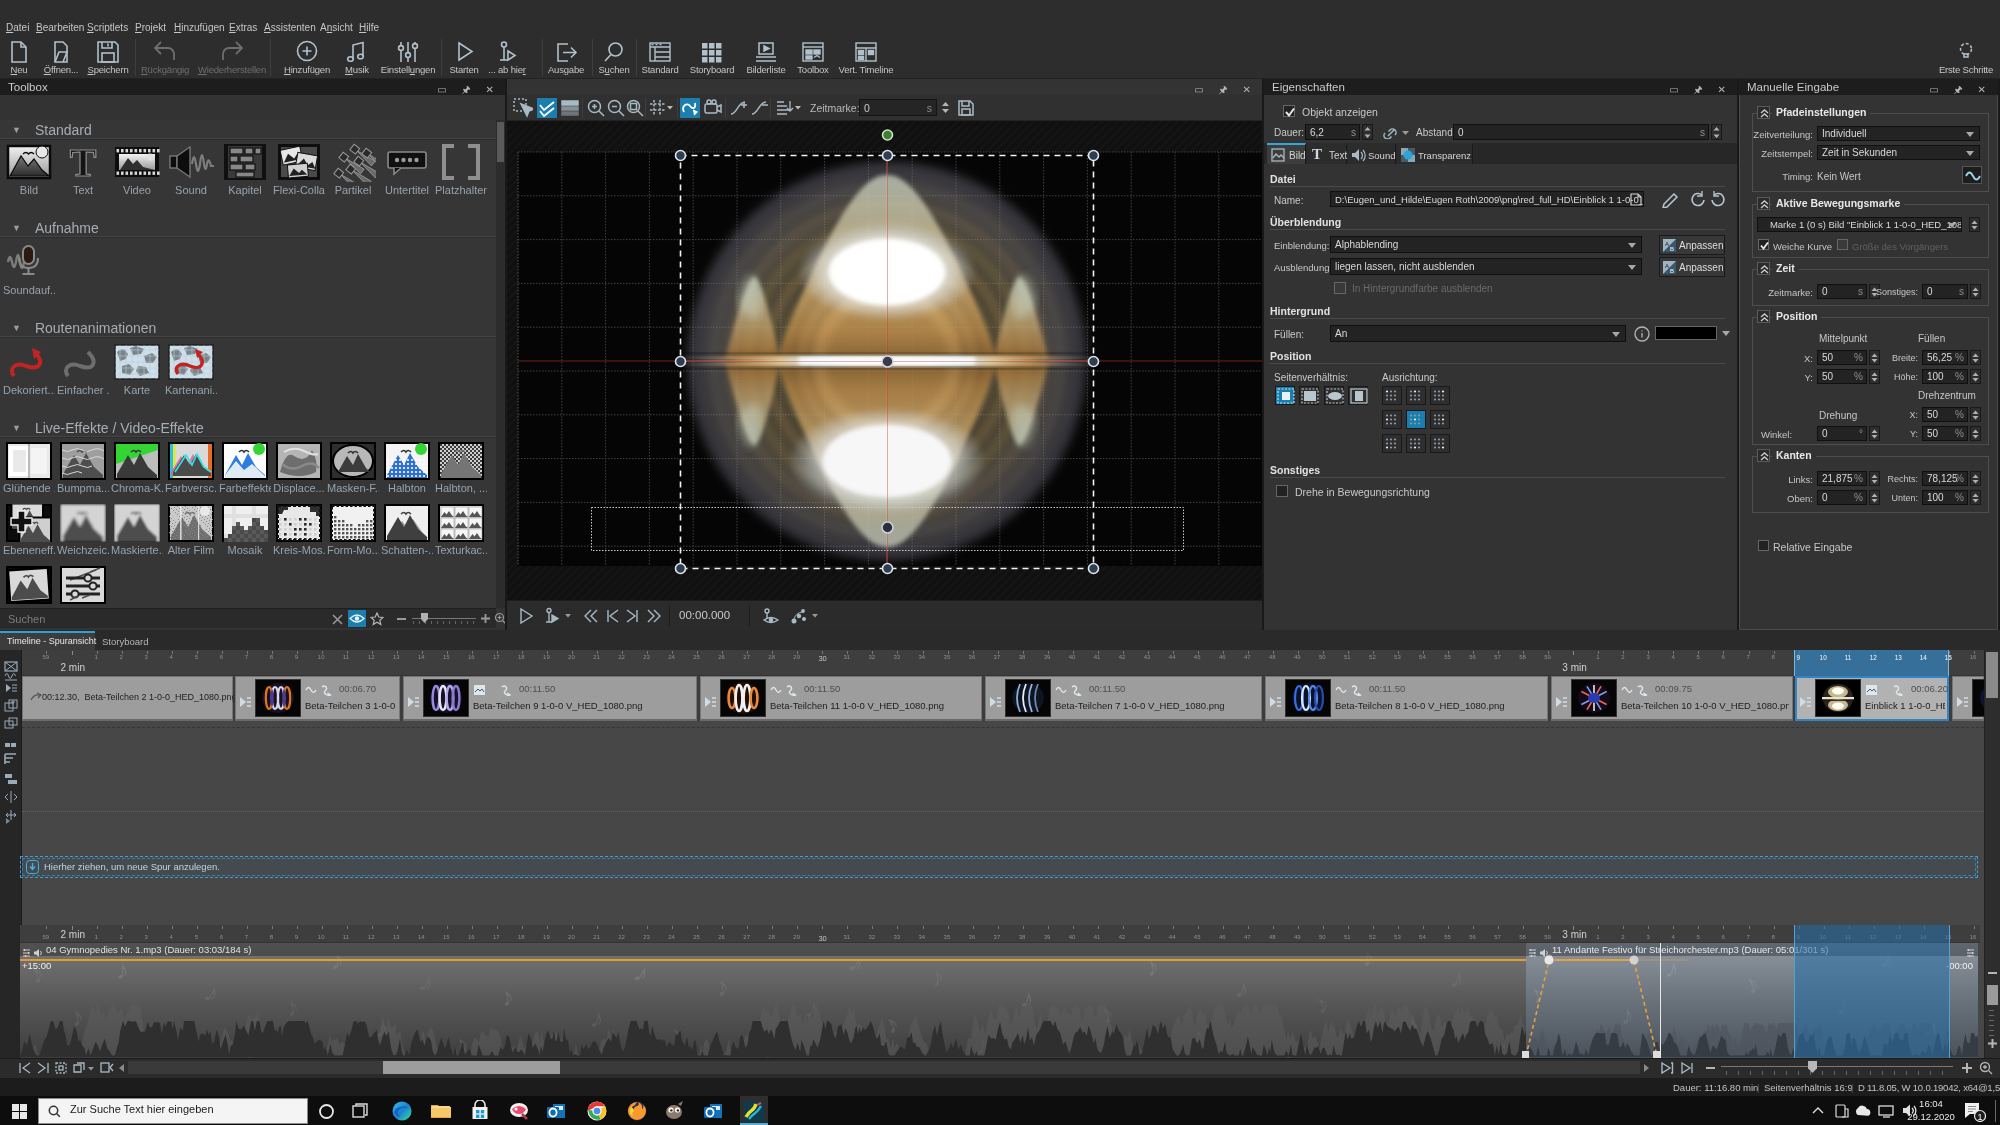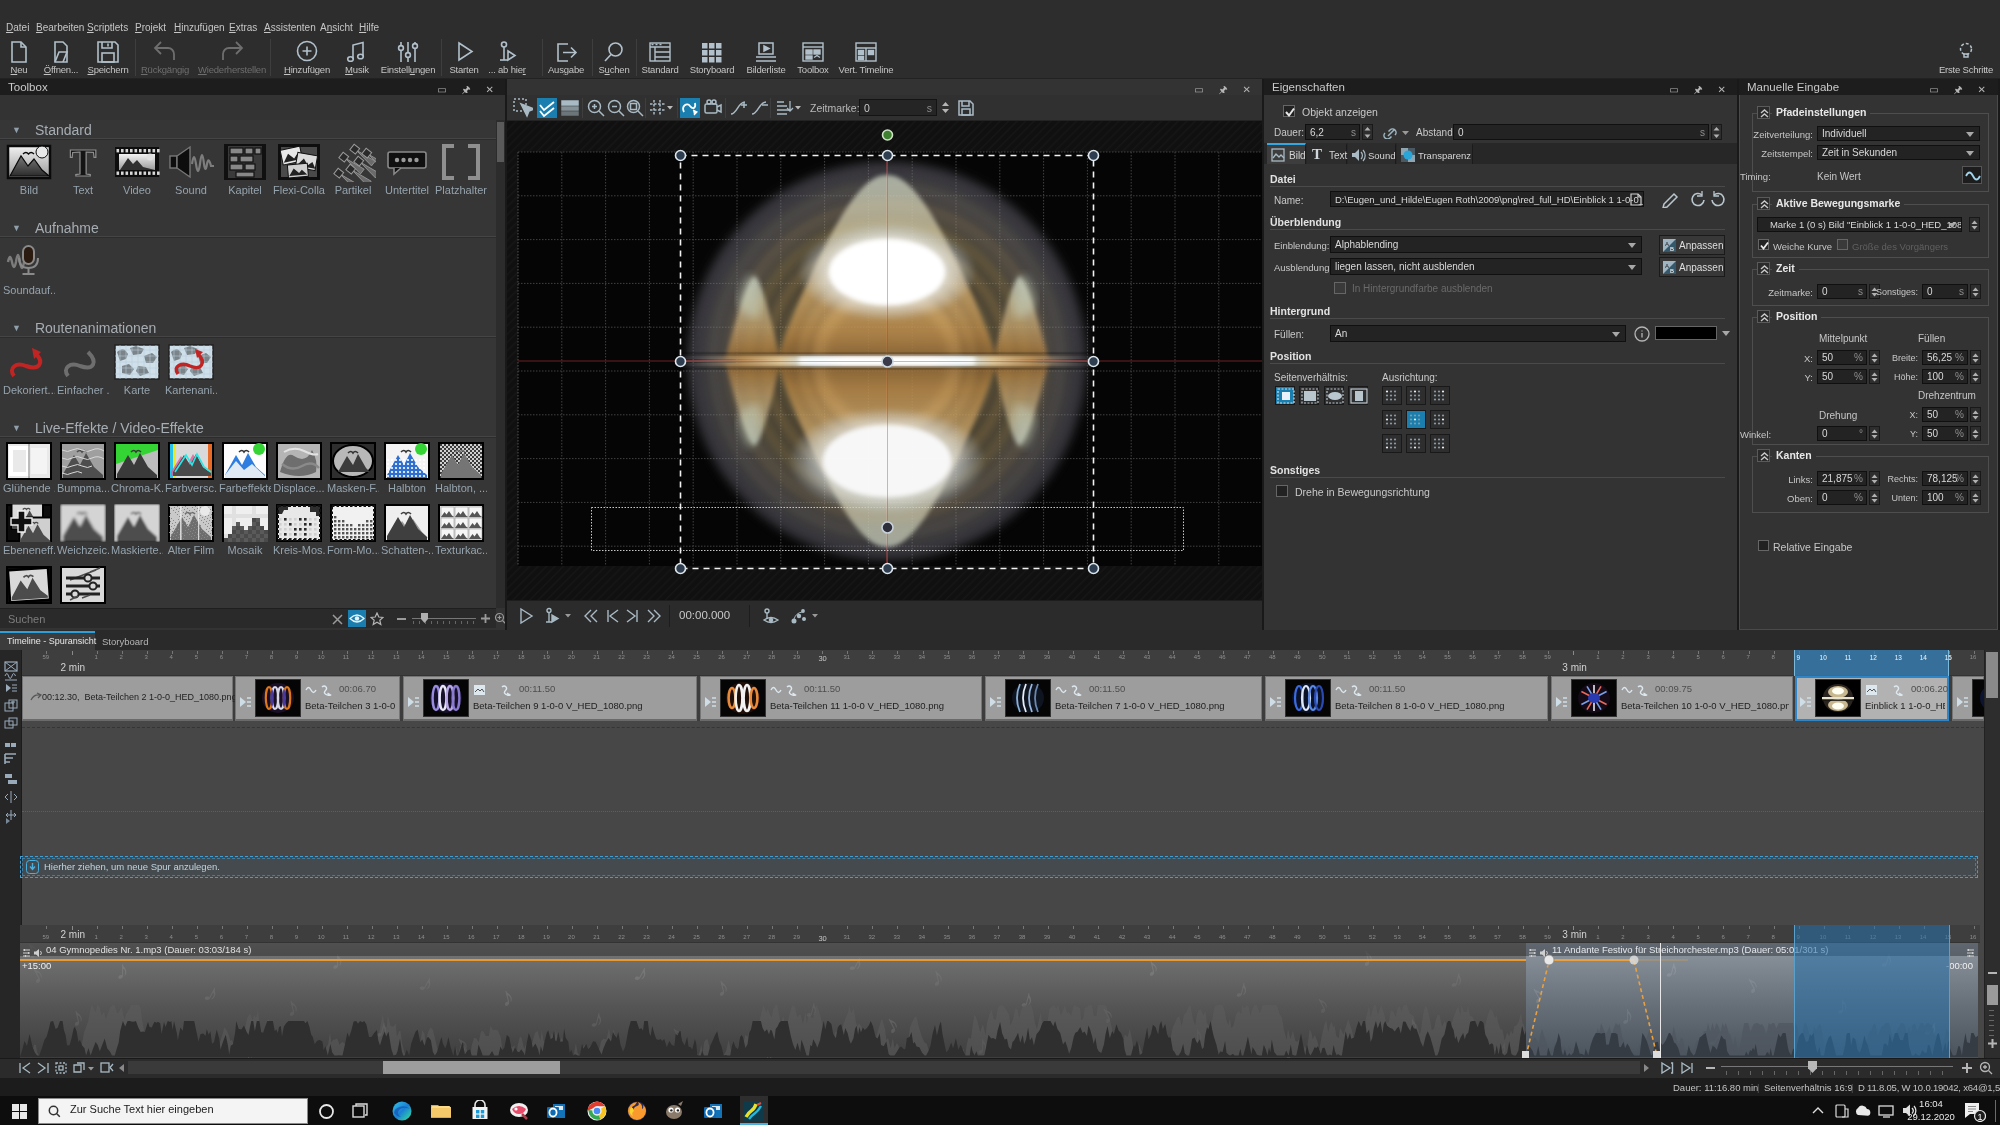--- a/index.html
+++ b/index.html
@@ -1886,21 +1886,21 @@
           <path d="M0 0 h8 l-4 5 z" fill="#a8a8a8"></path>
         </svg>
       </div>
       <div class="abs" style="left:0;top:69px;width:73px;text-align:right;font-size:9.5px;color:#c6c6c6;white-space:nowrap">Zeitstempel:</div>
       <div class="abs" style="left:77px;top:66px;width:163px;height:15px;background:#232323;border:1px solid #101010;overflow:hidden;font-size:10px;color:#d9d9d9">
         <span class="abs" style="left:4px;top:1px;white-space:nowrap">Zeit in Sekunden</span>
         <svg class="abs" style="right:4px;top:4.5px" width="9" height="6">
           <path d="M0 0 h8 l-4 5 z" fill="#a8a8a8"></path>
         </svg>
       </div>
-      <div class="abs" style="left:0;top:92px;width:73px;text-align:left;font-size:9.5px;color:#c6c6c6;white-space:nowrap">Timing:</div>
+      <div class="abs" style="left:0;top:92px;width:73px;text-align:right;font-size:9.5px;color:#c6c6c6;white-space:nowrap">Timing:</div>
       <span class="abs" style="left:77px;top:92px;font-size:10px;color:#c6c6c6;white-space:nowrap">Kein Wert</span>
       <div class="abs" style="left:222px;top:87px;width:20px;height:18px;background:#1d1d1d;border:1px solid #555"><svg width="20" height="18">
           <path d="M3 9 q3.5 -7 7 0 q3.5 7 7 0" stroke="#9fd4ec" stroke-width="1.8" fill="none"></path>
         </svg></div>
       <div class="abs" style="left:12px;top:125px;width:237px;height:54px;border:1px solid #4e4e4e"></div>
       <div class="abs" style="left:17px;top:118px;width:13px;height:13px;background:#2b2b2b;border:1px solid #5a5a5a"><svg width="13" height="13">
           <path d="M3 6 l3.5 -3 l3.5 3 M3 10 l3.5 -3 l3.5 3" stroke="#c9c9c9" stroke-width="1.4" fill="none"></path>
         </svg></div>
       <span class="abs" style="left:32px;top:118px;background:#333;padding:0 4px;font-size:10.5px;font-weight:bold;color:#e8e8e8;white-space:nowrap">Aktive Bewegungsmarke</span>
       <div class="abs" style="left:17px;top:138px;width:205px;height:15px;background:#232323;border:1px solid #101010;overflow:hidden;font-size:9.5px;color:#d9d9d9">
@@ -2009,21 +2009,21 @@
       <div class="abs" style="left:182px;top:328px;width:46px;height:15px;background:#232323;border:1px solid #101010;overflow:hidden;font-size:10px;color:#d9d9d9">
         <span class="abs" style="left:4px;top:1px;white-space:nowrap">50</span>
         <span class="abs" style="right:3px;top:1px;color:#8f8f8f">%</span>
       </div>
       <div class="abs" style="left:230px;top:328px;width:11px;height:15px;background:#2e2e2e;border:1px solid #191919">
         <svg width="9" height="13" style="display:block">
           <path d="M1.5 6 l3 -3.5 l3 3.5 z" fill="#b0b0b0"></path>
           <path d="M1.5 8 l3 3.5 l3 -3.5 z" fill="#b0b0b0"></path>
         </svg>
       </div>
-      <div class="abs" style="left:0;top:350px;width:73px;text-align:left;font-size:9.5px;color:#c6c6c6;white-space:nowrap">Winkel:</div>
+      <div class="abs" style="left:0;top:350px;width:73px;text-align:center;font-size:9.5px;color:#c6c6c6;white-space:nowrap">Winkel:</div>
       <div class="abs" style="left:77px;top:347px;width:50px;height:15px;background:#232323;border:1px solid #101010;overflow:hidden;font-size:10px;color:#d9d9d9">
         <span class="abs" style="left:4px;top:1px;white-space:nowrap">0</span>
         <span class="abs" style="right:3px;top:1px;color:#8f8f8f">°</span>
       </div>
       <div class="abs" style="left:129px;top:347px;width:11px;height:15px;background:#2e2e2e;border:1px solid #191919">
         <svg width="9" height="13" style="display:block">
           <path d="M1.5 6 l3 -3.5 l3 3.5 z" fill="#b0b0b0"></path>
           <path d="M1.5 8 l3 3.5 l3 -3.5 z" fill="#b0b0b0"></path>
         </svg>
       </div>

